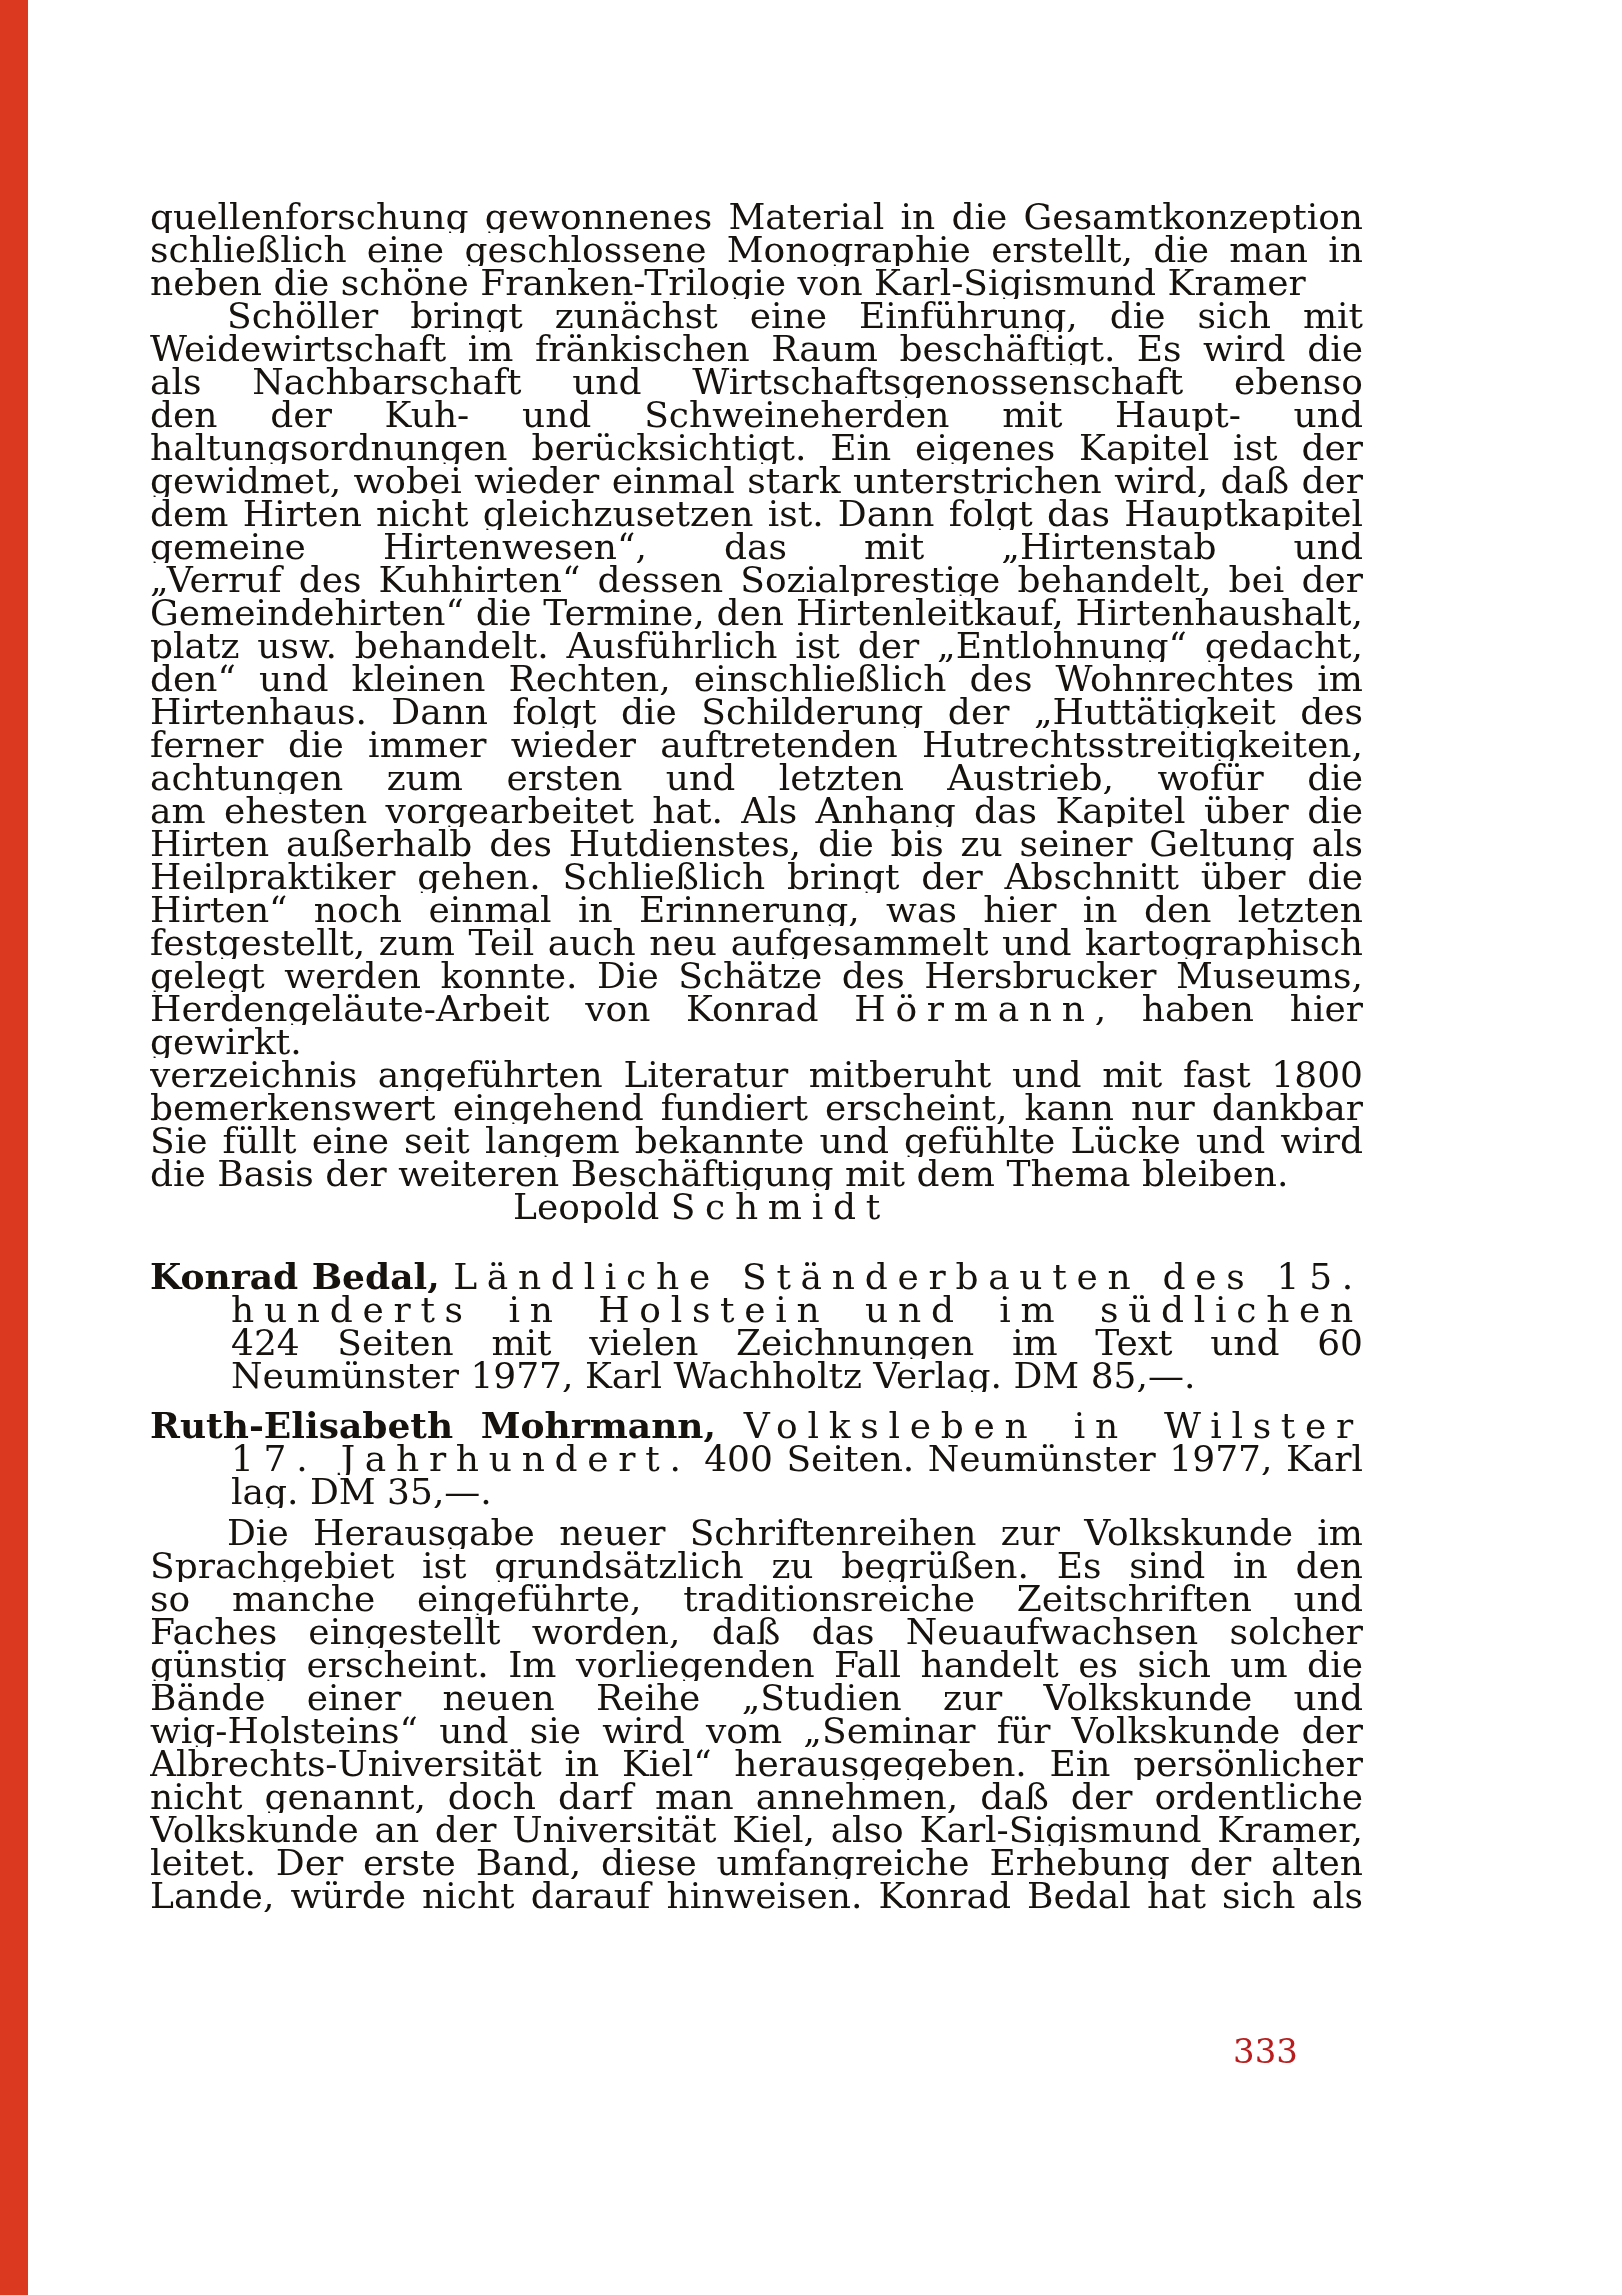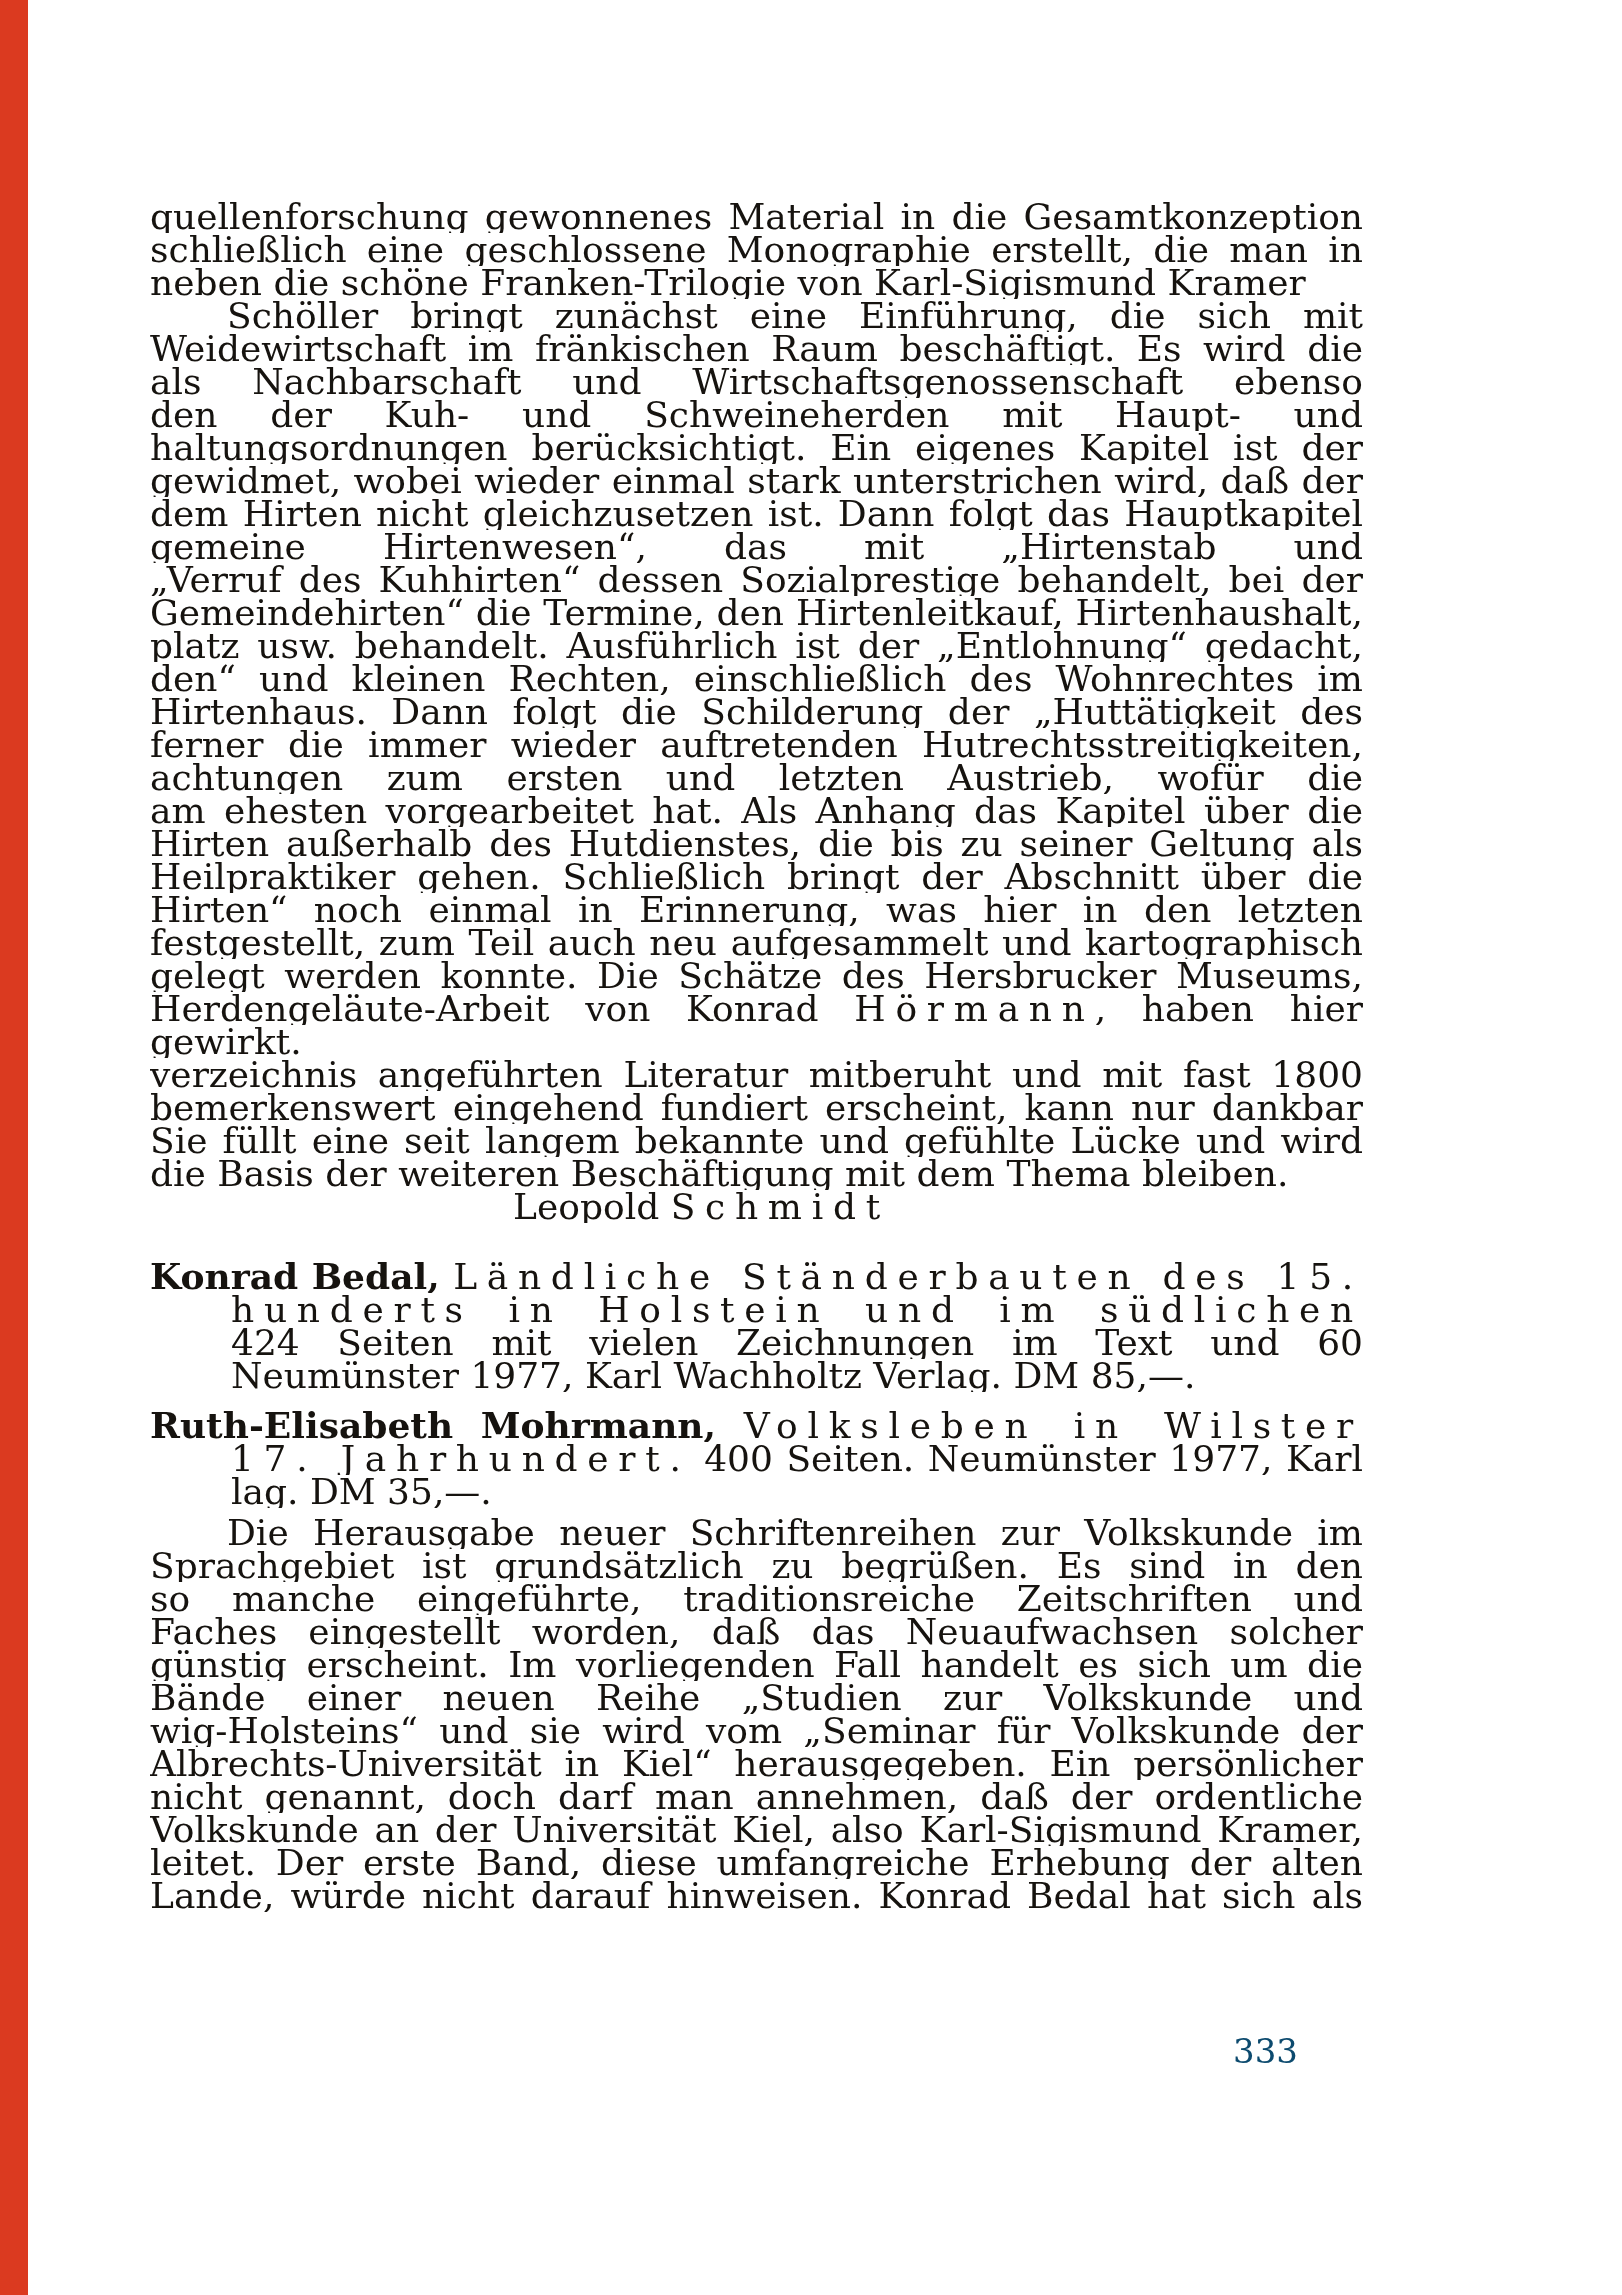--- a/index.html
+++ b/index.html
@@ -49,21 +49,21 @@
     padding-right:110px;
   }
   .signature .jl::after { content:none; }
   span.b { font-weight:bold; }
   span.sp { letter-spacing:0.27em; }
   .page-number {
     position:absolute;
     left:1233px; top:2033px;
     font-size:34px;
     line-height:37px;
-    color:#0c4a6e;
+    color:#b91c1c;
   }
 </style>
 </head>
 <body style="background: rgb(255, 255, 255); color: rgb(22, 19, 15);">
 
 <div class="page">
   <div class="edge-stripe" style="background: rgb(219, 58, 32);"></div>
   <div class="text-column">
     <div>
         <div class="para">

